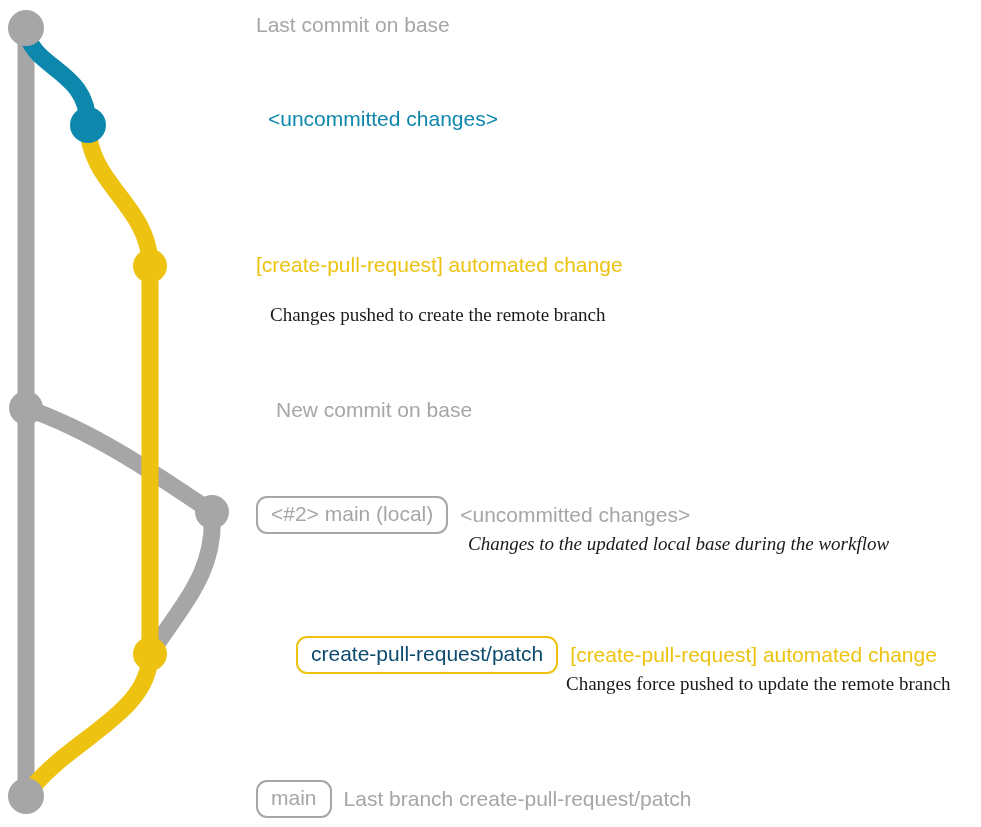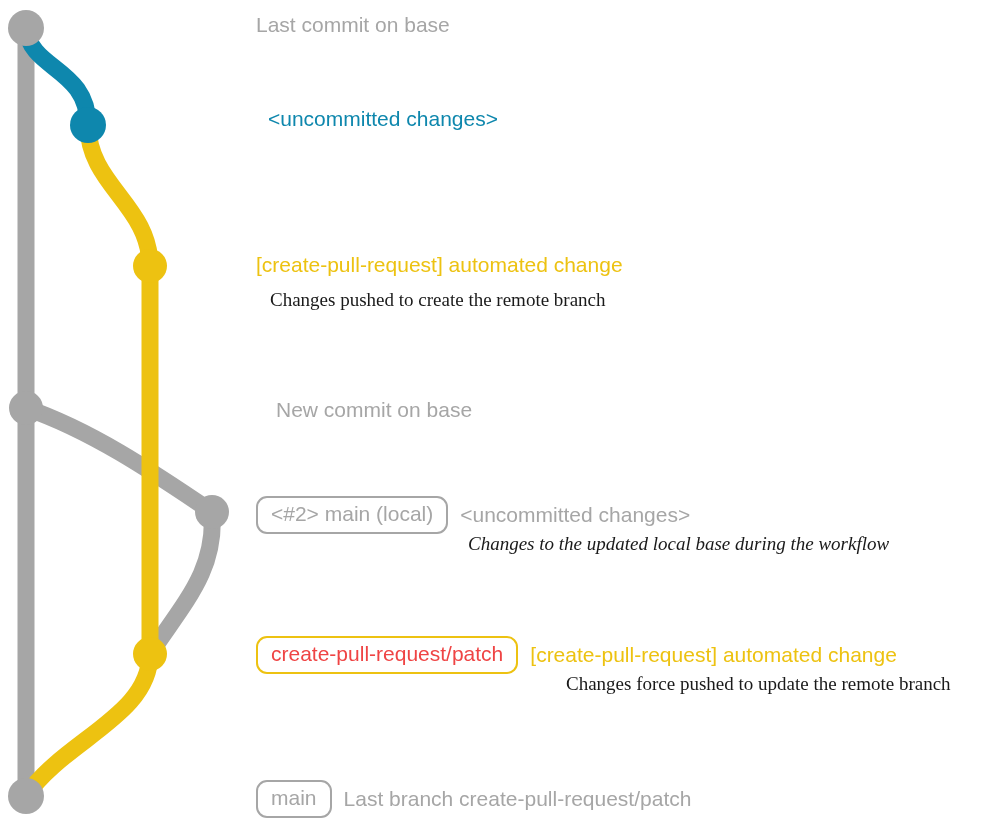--- a/index.html
+++ b/index.html
@@ -49,21 +49,21 @@
     border: 2px solid #999999;
     border-radius: 11px;
     padding: 5px 13px 6px 13px;
     font-size: 21px;
     line-height: 1.08;
     color: #999999;
     background: #ffffff;
     box-sizing: border-box;
   }
   .pill.blue   { border-color: #0e87ad; color: #0e87ad; }
-  .pill.yellow { border-color: #edc211; color: #ef4444; }
+  .pill.yellow { border-color: #edc211; color: #0c4a6e; margin-left: 40px; }
   .pill.gray   { border-color: #a6a6a6; color: #a6a6a6; }
 
   .subject {
     font-size: 21px;
     line-height: 1.08;
     margin-left: 12px;
   }
   .subject.blue   { color: #0e87ad; }
   .subject.yellow { color: #edc211; }
   .subject.gray   { color: #a6a6a6; }
@@ -115,21 +115,21 @@
 
 <div class="layer">
 
   <div class="headline gray" style="left:256px; top:14px;">Last commit on base</div>
 
   <div class="row" style="left:256px; top:108px;">
     <span class="subject blue">&lt;uncommitted changes&gt;</span>
   </div>
 
   <div class="headline yellow" style="left:256px; top:254px;">[create-pull-request] automated change</div>
-  <div class="note" style="left:270px; top:290px;">Changes pushed to create the remote branch</div>
+  <div class="note" style="left:270px; top:305px;">Changes pushed to create the remote branch</div>
 
   <div class="headline gray" style="left:256px; top:399px;margin-left:20px;">New commit on base</div>
 
   <div class="row" style="left:256px; top:496px;">
     <span class="pill gray">&lt;#2&gt; main (local)</span>
     <span class="subject gray">&lt;uncommitted changes&gt;</span>
   </div>
   <div class="note" style="left:468px; top:534px;font-style:italic;">Changes to the updated local base during the workflow</div>
 
   <div class="row" style="left:256px; top:636px;">

